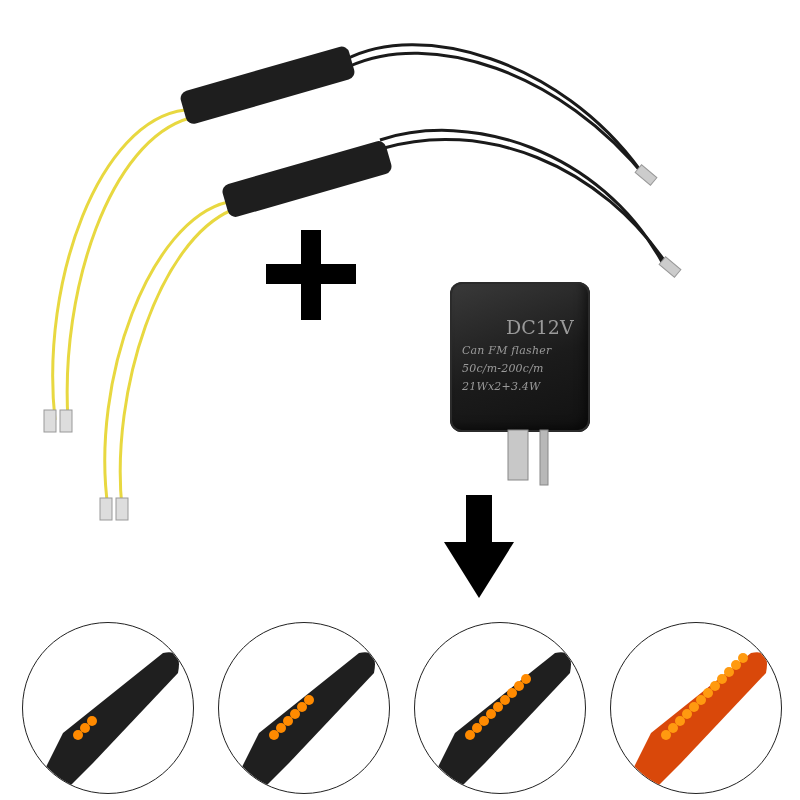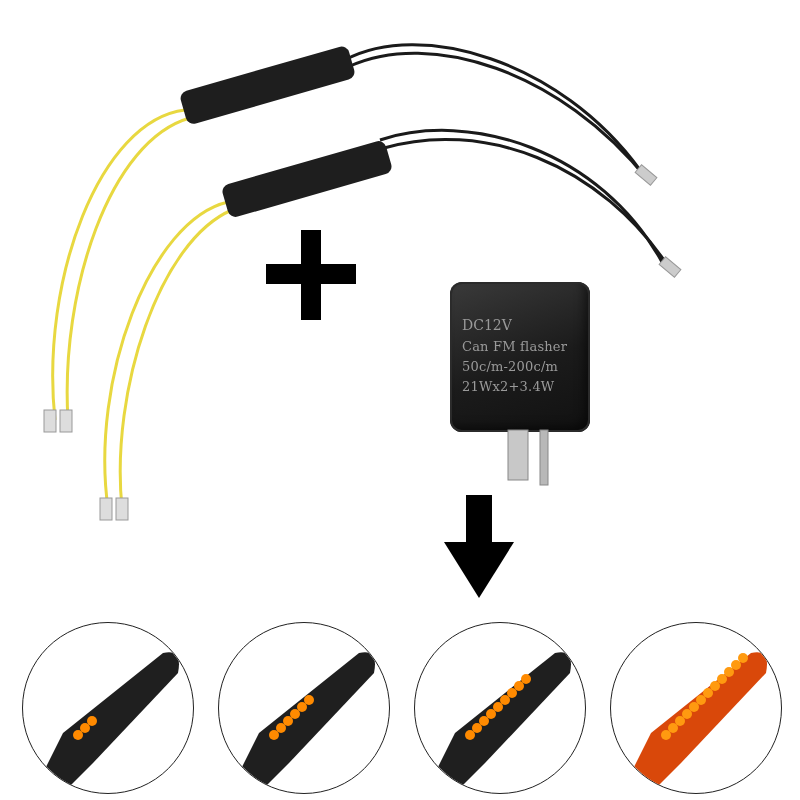--- a/index.html
+++ b/index.html
@@ -1,22 +1,22 @@
 <!DOCTYPE html>
 <html><head>
 <meta charset="utf-8">
 <style>
   html,body{margin:0;padding:0;background:#ffffff;}
   body{width:800px;height:800px;position:relative;overflow:hidden;font-family:"Liberation Sans",sans-serif;}
   .abs{position:absolute;}
   svg{position:absolute;left:0;top:0;}
   .relay{left:450px;top:282px;width:140px;height:150px;background:linear-gradient(160deg,#3a3a3a 0%,#1b1b1b 55%,#111 100%);border-radius:12px;box-shadow:inset 0 0 0 2px #2b2b2b, inset -6px -6px 10px rgba(0,0,0,.5);}
   .relay-text{left:462px;top:318px;width:120px;color:#9a9a9a;font-family:"DejaVu Serif",serif;line-height:1;}
-  .relay-text .l1{font-size:14px;margin-bottom:8px;}
-  .relay-text .l{font-size:13px;margin-bottom:7px;letter-spacing:.2px;}
+  .relay-text .l1{font-size:19px;margin-bottom:8px;margin-left:44px;}
+  .relay-text .l{font-size:11px;margin-bottom:7px;letter-spacing:.2px;font-style:italic;}
   .circle{width:170px;height:170px;border-radius:50%;border:1.5px solid #222;top:622px;overflow:hidden;background:#fff;}
 </style>
 </head>
 <body>
 
 <svg width="800" height="800">
 
   <path d="M345,60 C420,20 560,60 640,170" stroke="#1a1a1a" stroke-width="3" fill="none"></path>
   <path d="M350,66 C430,30 560,70 648,180" stroke="#1a1a1a" stroke-width="3" fill="none"></path>
 

